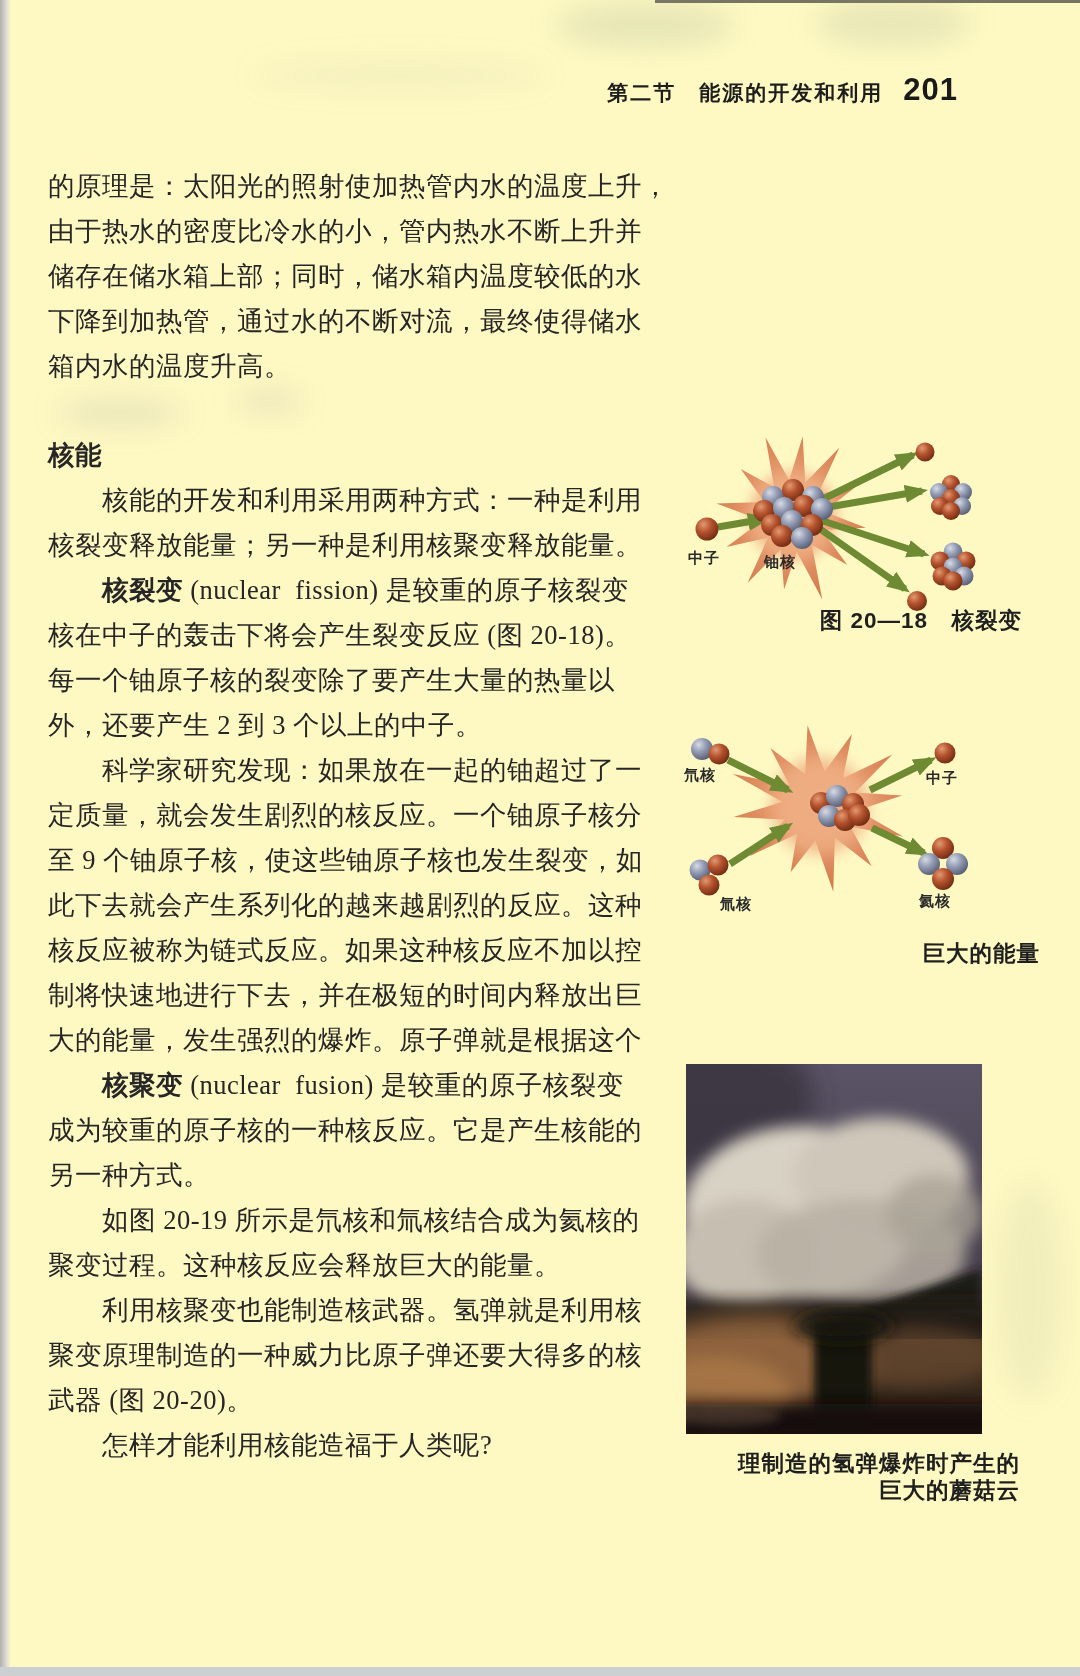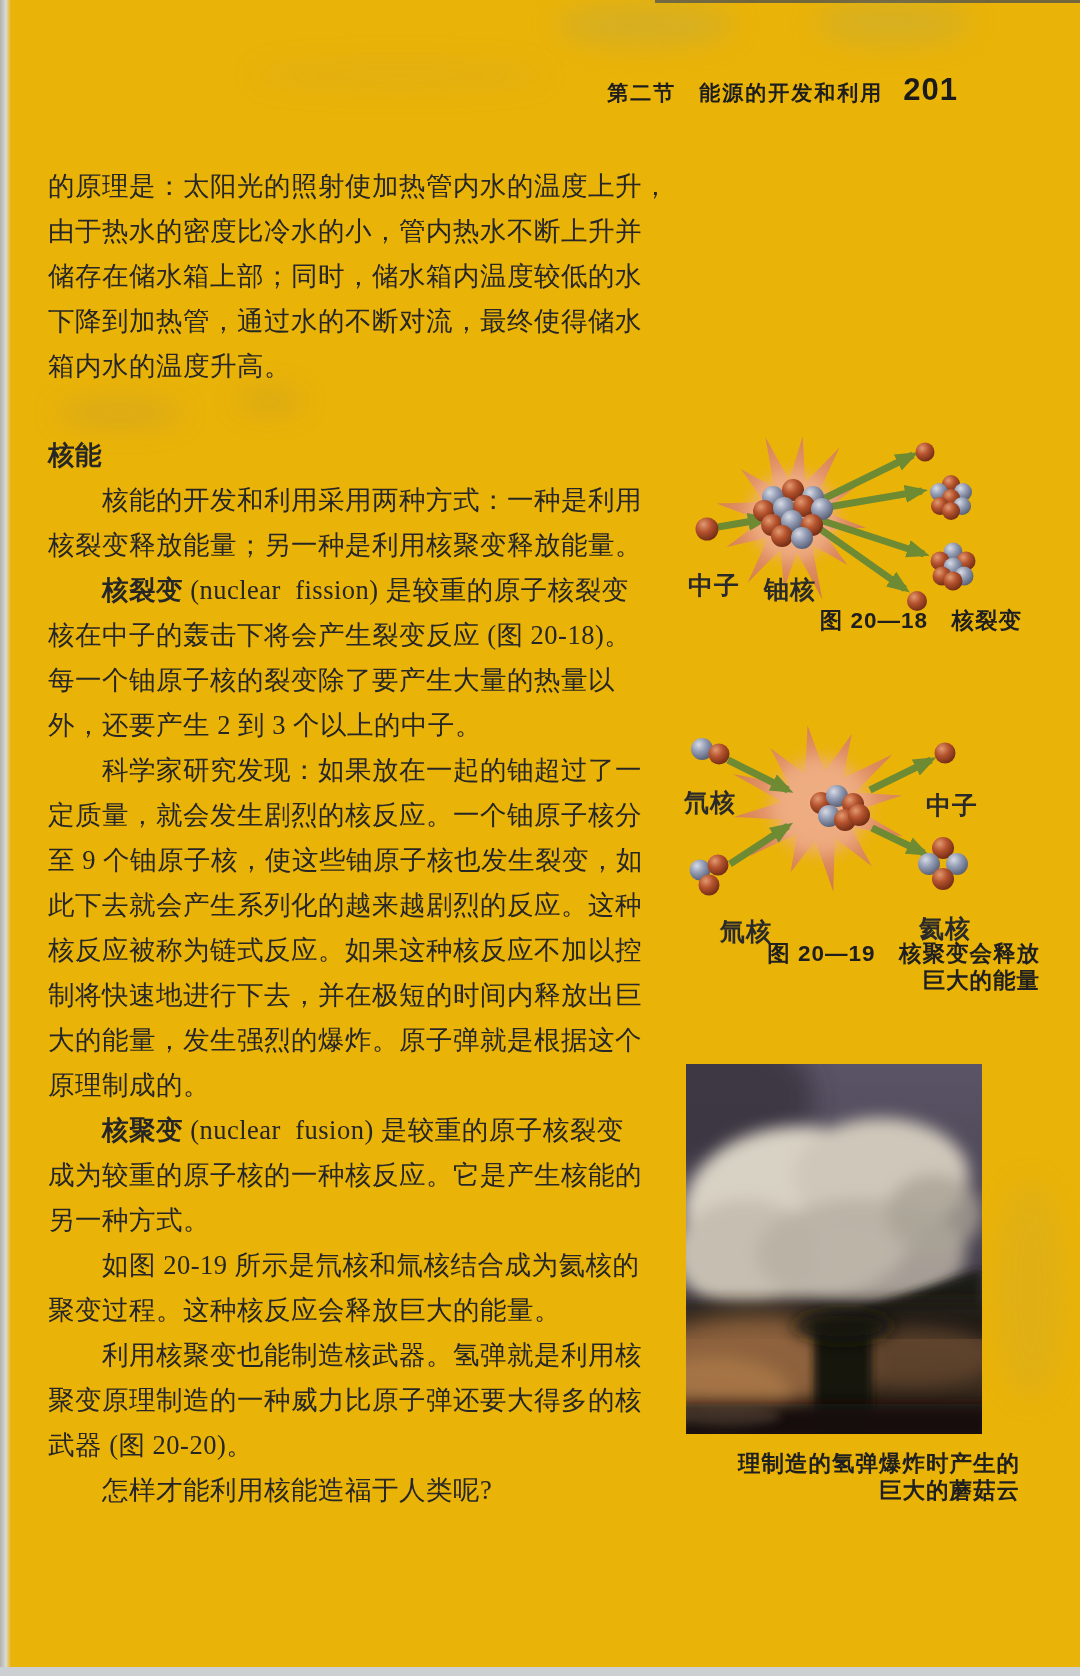--- a/index.html
+++ b/index.html
@@ -1,18 +1,18 @@
 <!DOCTYPE html>
 <html><head>
 <meta charset="utf-8">
 <style>
   html,body{margin:0;padding:0;background:#dededc;}
   .page{
     position:relative;width:1080px;height:1676px;overflow:hidden;
-    background:#eab308;
+    background:#fef9c3;
     font-family:"Liberation Serif","DejaVu Serif",serif;
     color:#262626;
   }
   
   .edge-left{position:absolute;left:0;top:0;width:11px;height:100%;
     background:linear-gradient(90deg,#b3b1ac,#dbd9d4 55%,rgba(221,219,214,0));}
   .edge-bottom{position:absolute;left:0;bottom:0;width:100%;height:9px;background:#ccd0d2;}
   .edge-top-line{position:absolute;left:655px;top:0;width:425px;height:3px;background:#54534a;opacity:.8;}
   .smudge{position:absolute;border-radius:50%;filter:blur(14px);pointer-events:none;}
   .sm1{left:555px;top:4px;width:180px;height:42px;background:rgba(141,158,132,.22);}
@@ -28,21 +28,21 @@
 
   .body-text{position:absolute;left:48px;top:168px;width:590px;}
   .line{height:45px;display:flex;align-items:flex-start;font-size:26.5px;letter-spacing:.5px;}
   .line span{white-space:pre;}
   .line .b{font-weight:bold;font-family:"Liberation Sans","Liberation Serif",sans-serif;}
   .line.indent{padding-left:54px;}
   .line.heading{margin-top:44px;font-weight:bold;font-family:"Liberation Sans","Liberation Serif",sans-serif;}
 
   .fig-svg{position:absolute;}
   .fig-label{position:absolute;font-family:"Liberation Sans",sans-serif;font-weight:bold;
-    font-size:25px;color:#2a2a2a;letter-spacing:1px;white-space:nowrap;margin-top:20px;}
+    font-size:15px;color:#2a2a2a;letter-spacing:1px;white-space:nowrap;}
   .caption{position:absolute;text-align:right;font-family:"Liberation Sans",sans-serif;
     font-weight:bold;font-size:22.5px;color:#1f1f1f;line-height:27px;letter-spacing:1px;}
 </style>
 </head>
 <body>
 
 <div class="page">
 
   <div class="edge-left"></div>
   <div class="edge-bottom"></div>
@@ -110,23 +110,20 @@
         <span>此下去就会产生系列化的越来越剧烈的反应。这种</span>
       </div>
       <div class="line">
         <span>核反应被称为链式反应。如果这种核反应不加以控</span>
       </div>
       <div class="line">
         <span>制将快速地进行下去，并在极短的时间内释放出巨</span>
       </div>
       <div class="line">
         <span>大的能量，发生强烈的爆炸。原子弹就是根据这个</span>
-      </div>
-      <div class="line">
-        <span>原理制成的。</span>
       </div>
       <div class="line indent">
         <span class="b">核聚变</span>
         <span> (nuclear  fusion) 是较重的原子核裂变</span>
       </div>
       <div class="line">
         <span>成为较重的原子核的一种核反应。它是产生核能的</span>
       </div>
       <div class="line">
         <span>另一种方式。</span>
@@ -283,21 +280,20 @@
         <circle cx="-14" cy="0" r="11" fill="url(#f19b)"></circle>
       <circle cx="14" cy="0" r="11" fill="url(#f19b)"></circle>
         <circle cx="0" cy="15" r="11" fill="url(#f19r)"></circle>
     </g>
   </svg>
   <div class="fig-label" style="left:684px;top:766px">氘核</div>
   <div class="fig-label" style="left:720px;top:895px">氚核</div>
   <div class="fig-label" style="left:926px;top:769px">中子</div>
   <div class="fig-label" style="left:919px;top:892px">氦核</div>
   <div class="caption" style="left:640px;top:940px;width:400px">
-    <div>图 20—19　核聚变会释放</div>
     <div>巨大的能量</div>
   </div>
 
   <svg class="fig-svg" style="left:686px;top:1064px" width="296" height="370" viewBox="0 0 296 370">
     <defs>
       <linearGradient id="phsky" x1="0" y1="0" x2="0" y2="1">
         <stop offset="0%" stop-color="#5b5466"></stop>
           <stop offset="45%" stop-color="#4a4352"></stop>
           <stop offset="70%" stop-color="#403a46"></stop>
       </linearGradient>

